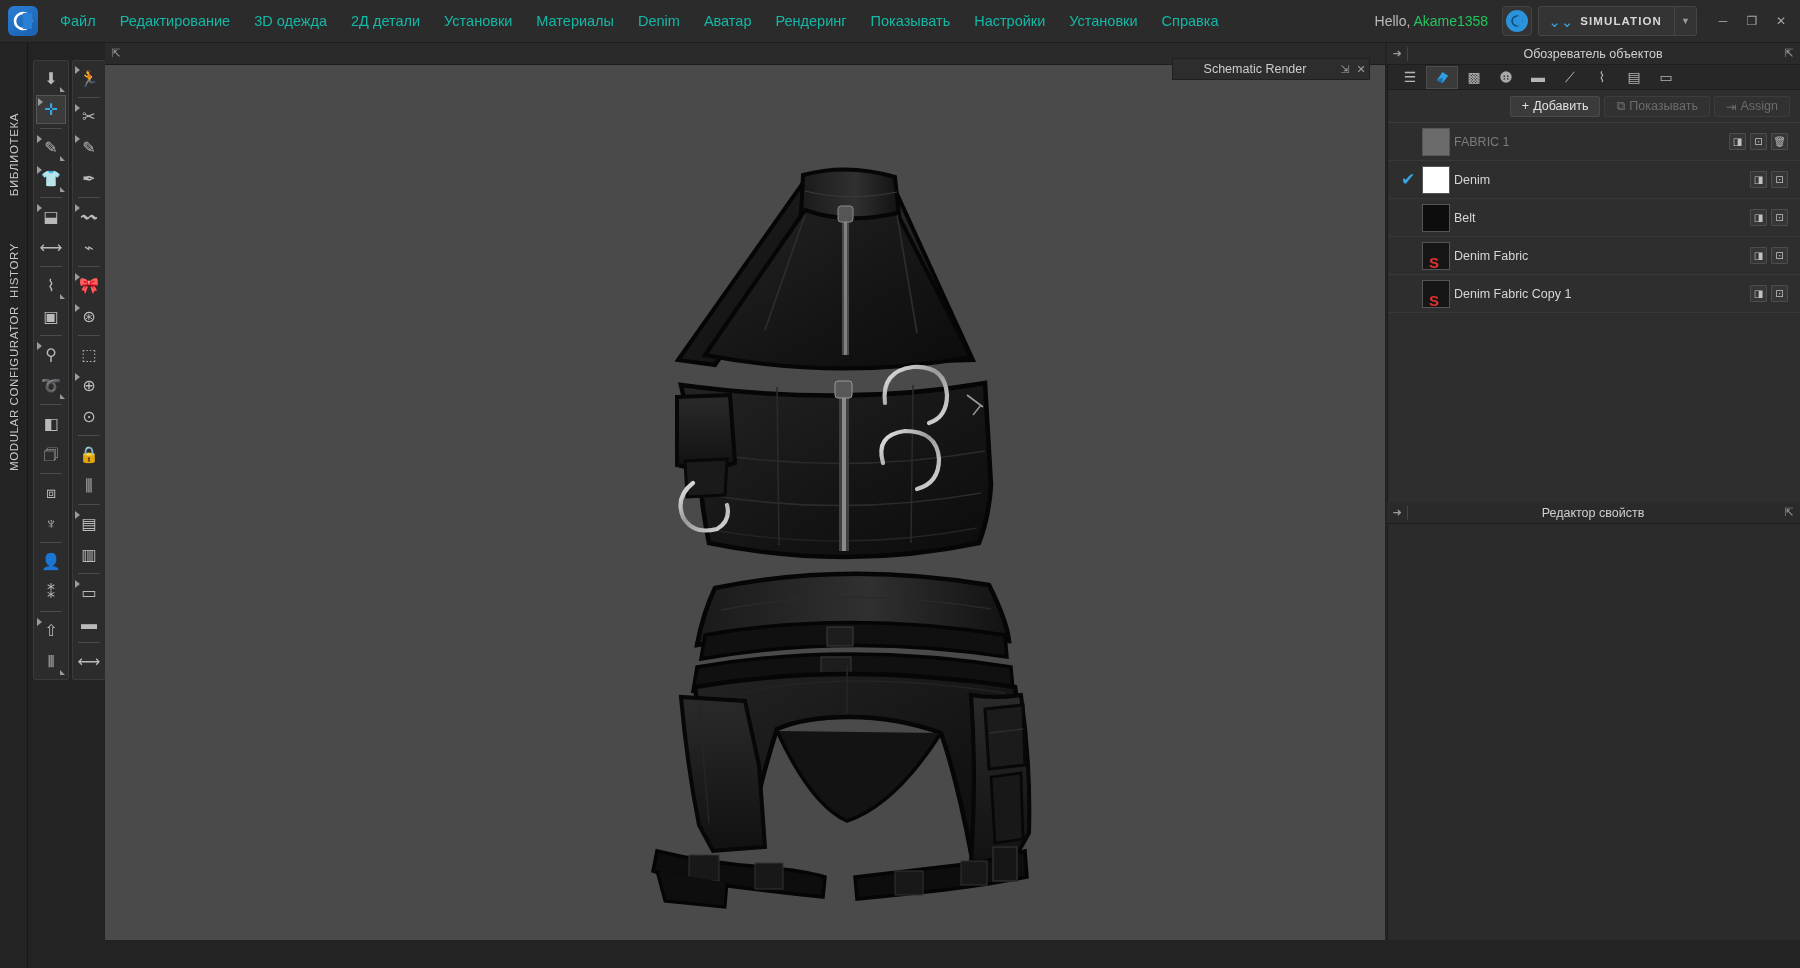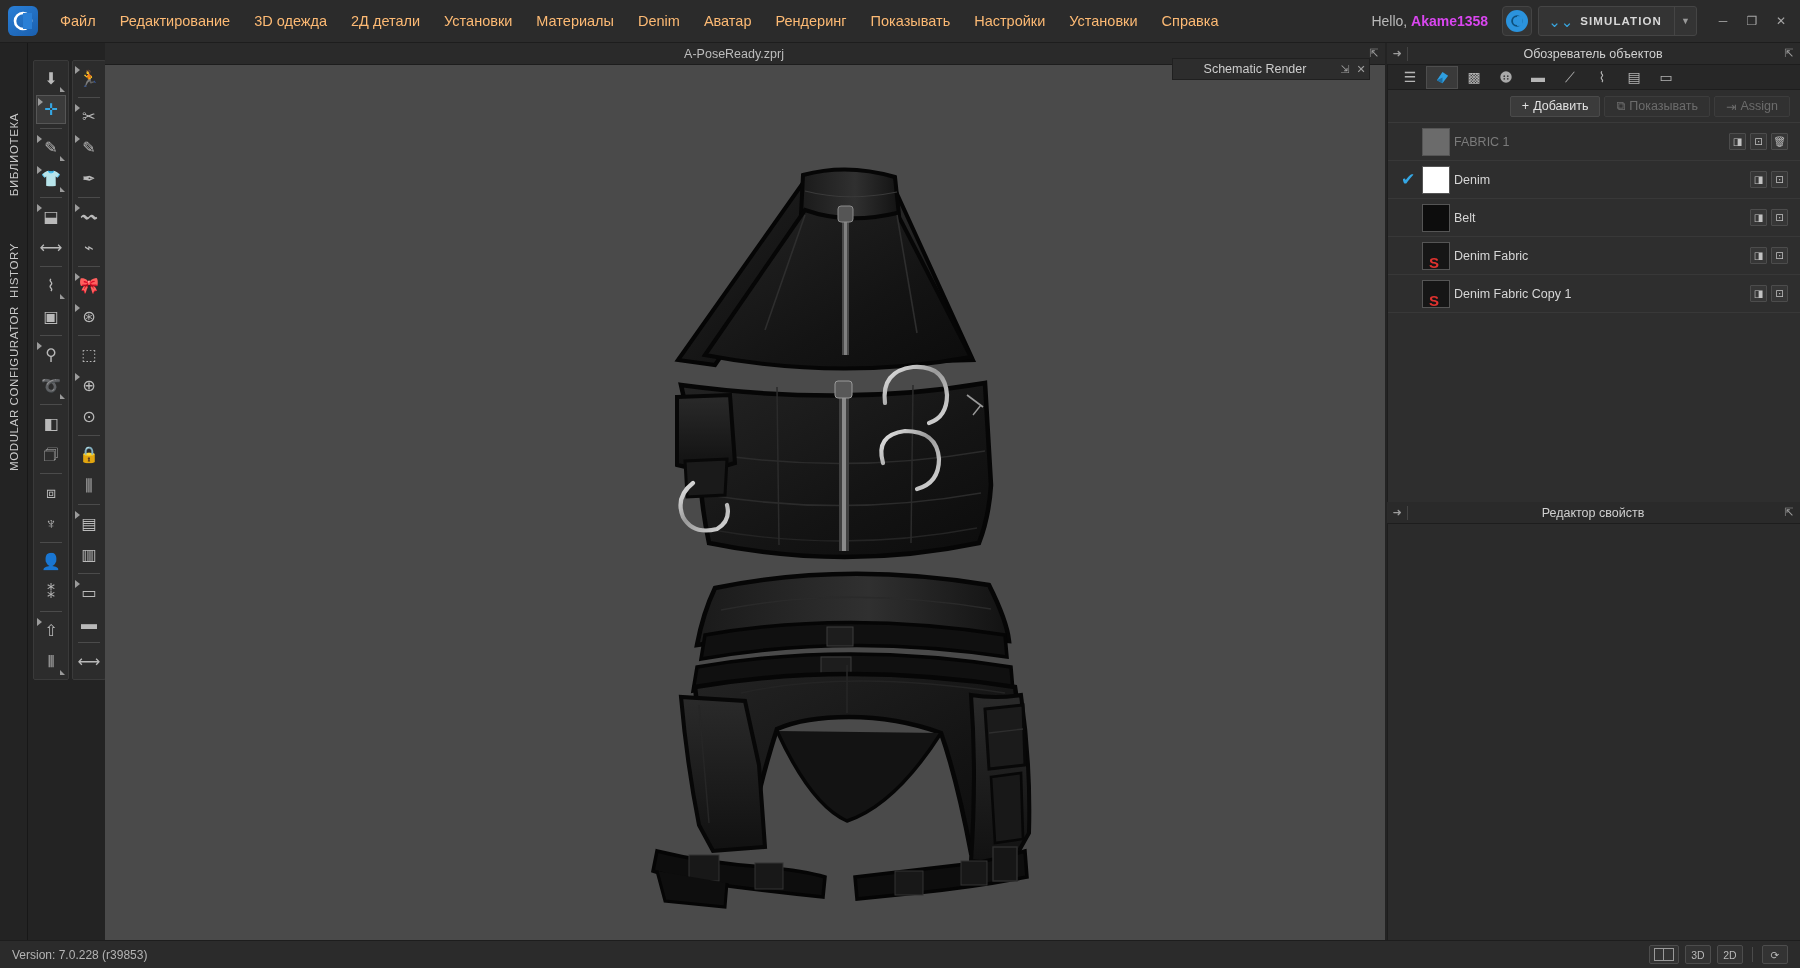--- a/index.html
+++ b/index.html
@@ -23,30 +23,30 @@
   .app-logo {
     width: 30px; height: 30px; margin-left: 8px; margin-right: 10px;
     border-radius: 6px;
     background: linear-gradient(145deg,#2a7fd6,#1a5fae);
     display: flex; align-items: center; justify-content: center;
     flex: 0 0 auto;
   }
   .app-logo svg { display:block; }
   .menu-items { display: flex; align-items: center; height: 100%; }
   .menu-item {
-    font-size: 14.5px; color: #fdba74; padding: 0 12px; line-height: 43px;
+    font-size: 14.5px; color: #14b8a6; padding: 0 12px; line-height: 43px;
     white-space: nowrap; cursor: default;
   }
   .menubar-right {
     margin-left: auto; display: flex; align-items: center; height: 100%;
   }
   .hello {
     font-size: 14px; color: #b9b9b9; padding-right: 14px; white-space: nowrap;
   }
-  .hello b { color: #d946ef; font-weight: 700; }
+  .hello b { color: #22c55e; font-weight: 400; }
   .cloud-btn {
     width: 30px; height: 30px; margin-right: 6px;
     background: #343434; border: 1px solid #444; border-radius: 4px;
     display: flex; align-items: center; justify-content: center;
   }
   .cloud-inner {
     width: 22px; height: 22px; border-radius: 50%;
     background: #2b93dd; display:flex;align-items:center;justify-content:center;
     font-size: 13px; color: #0d4f7c; font-weight: bold;
   }
@@ -462,21 +462,20 @@
       <div class="toolsep"></div>
       <div class="tool">
         <span class="g">☺</span>
       </div>
       <div class="tool">
         <span class="g">🌐</span>
       </div>
     </div>
 
   <div class="viewport-title">
-    <div class="vp-name">A-PoseReady.zprj</div>
     <div class="vp-pop">⇱</div>
   </div>
 
   <div class="viewport">
     <svg width="1280" height="875" viewBox="0 0 1280 875">
       <defs>
         <linearGradient id="gFabA" x1="0" y1="0" x2="1" y2="1">
           <stop offset="0%" stop-color="#232323"></stop>
             <stop offset="60%" stop-color="#141414"></stop>
             <stop offset="100%" stop-color="#0c0c0c"></stop>
@@ -692,29 +691,14 @@
   </div>
 
   <div class="panel-header" id="prop-header">
     <div class="ph-pin">➜</div>
     <div class="ph-div"></div>
     <div class="ph-title">Редактор свойств</div>
     <div class="ph-pop">⇱</div>
   </div>
   <div id="prop-panel"></div>
 
-  <div class="statusbar">
-    <div class="version">Version: 7.0.228 (r39853)</div>
-    <div class="status-right">
-      <div class="sbtn">
-        <span class="split-ico">
-            <i></i>
-            <i></i>
-          </span>
-      </div>
-      <div class="sbtn">3D</div>
-      <div class="sbtn">2D</div>
-      <div class="sdiv"></div>
-      <div class="sbtn">⟳</div>
-    </div>
-  </div>
 
 </div>
 
 </body></html>

